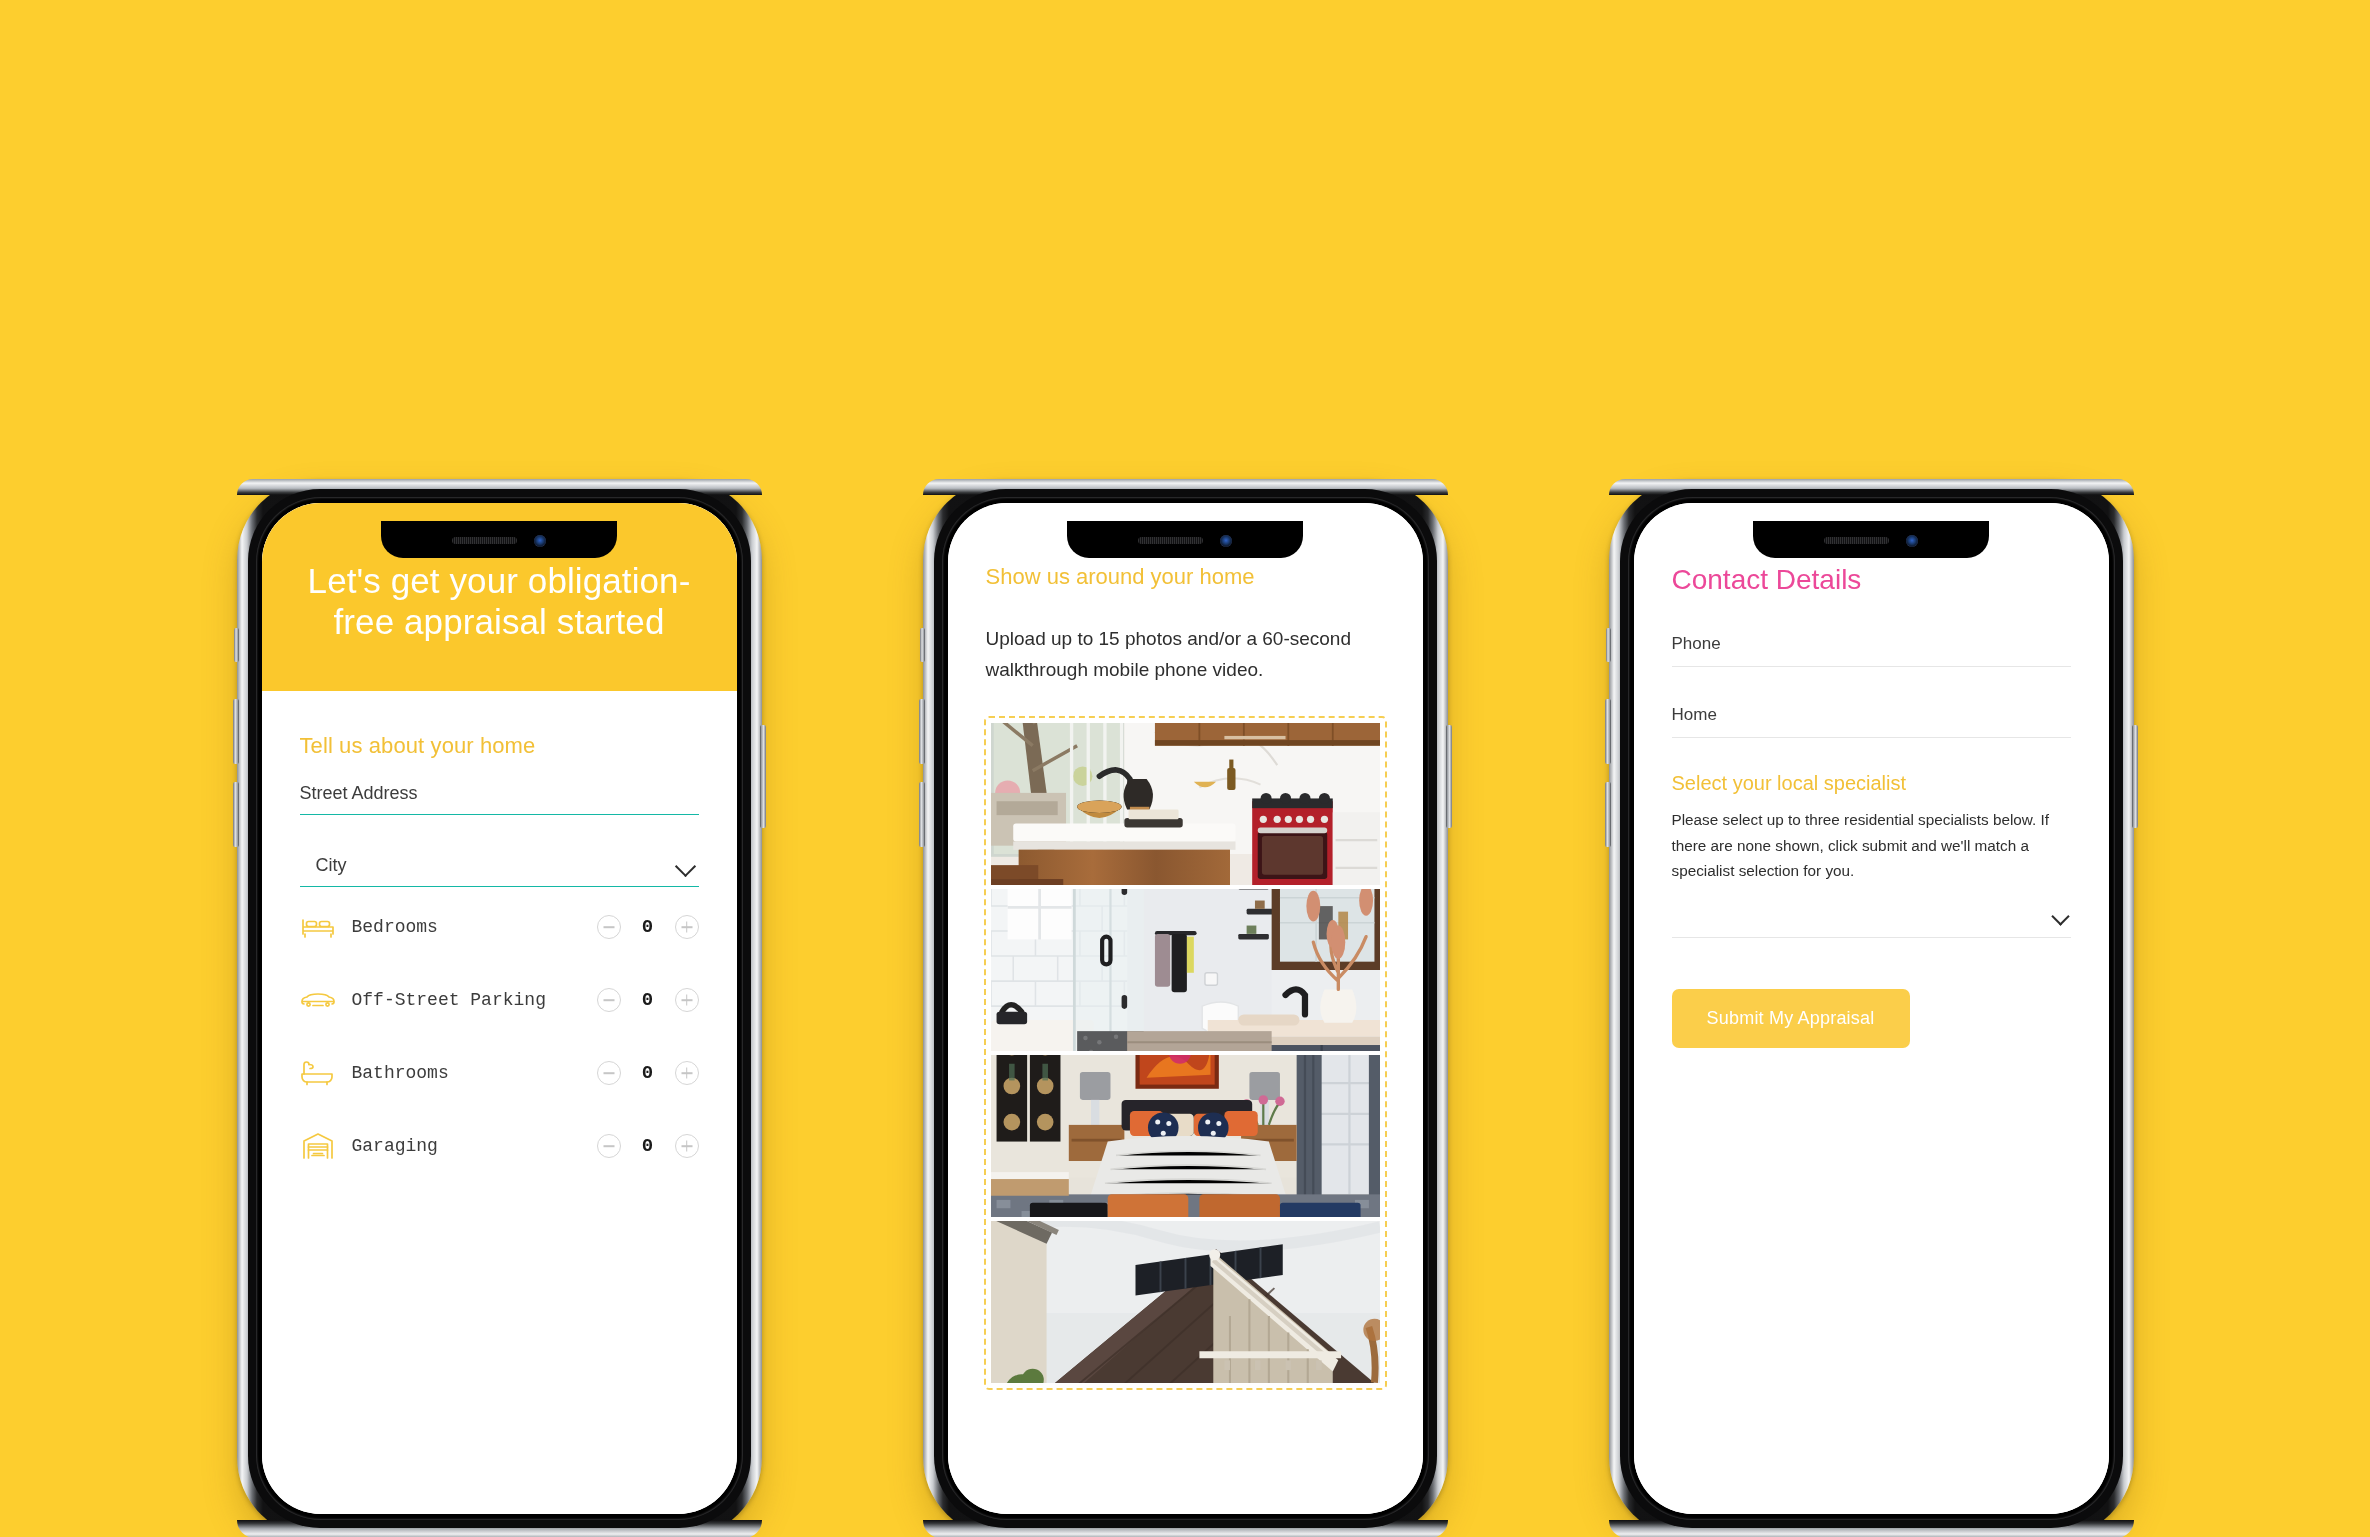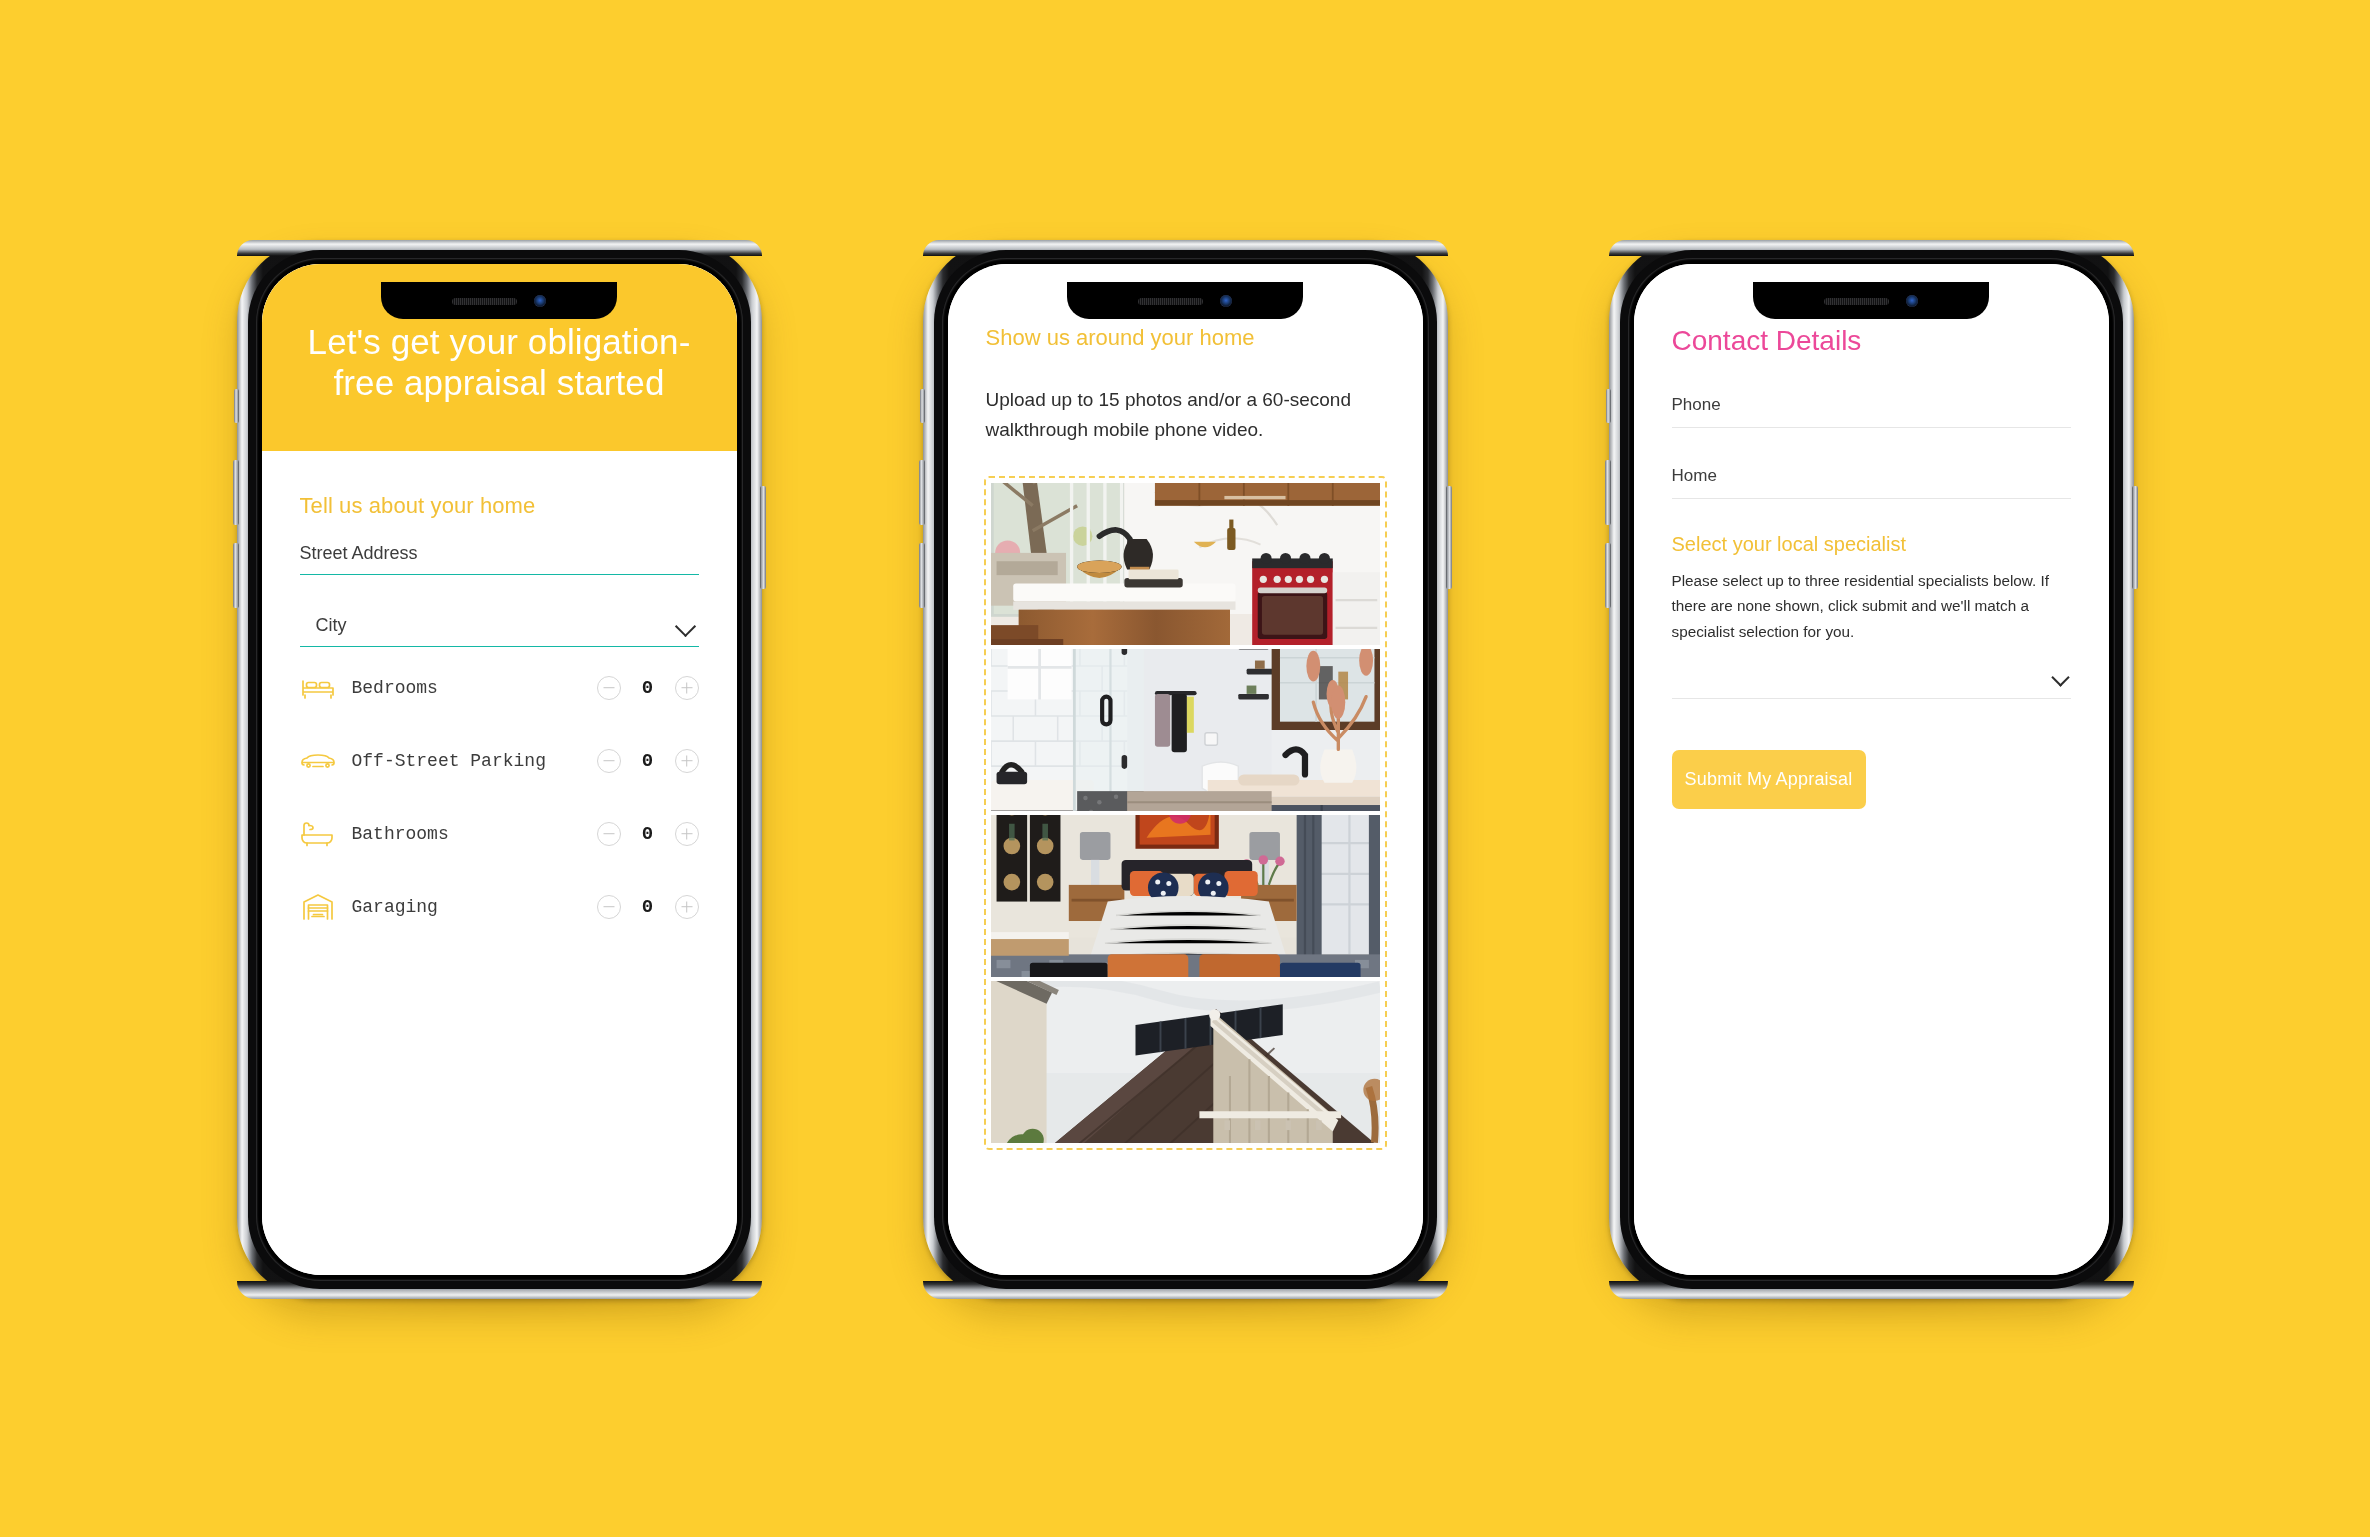--- a/index.html
+++ b/index.html
@@ -6,21 +6,21 @@
   * { box-sizing: border-box; margin: 0; padding: 0; }
   html, body {
     width: 2370px; height: 1538px;
     overflow: hidden;
     font-family: "Liberation Sans", sans-serif;
   }
   body { background: #FDCE2E; position: relative; }
 
   .stage {
     position: absolute; inset: 0;
-    display: flex; align-items: center; justify-content: center;
+    display: flex; align-items: flex-end; justify-content: center;
     gap: 161px;
   }
 
   
   .phone {
     position: relative;
     width: 525px; height: 1059px;
     flex: 0 0 auto;
   }
   .phone-shadow {
@@ -226,21 +226,21 @@
     height: 44px; position: relative;
   }
   .p3-select .chev { bottom: 14px; right: 4px; width: 13px; height: 13px; border-width: 2.2px; }
   .submit-btn {
     margin: 51px 38px 0;
     background: #FBCE4A;
     color: #ffffff;
     font-size: 18px;
     border: none;
     border-radius: 7px;
-    width: 194px;
+    width: 238px;
     height: 59px;
     cursor: pointer;
     font-family: "Liberation Sans", sans-serif;
     letter-spacing: 0.2px;
   }
 </style>
 </head>
 <body>
 
 <div class="stage">

